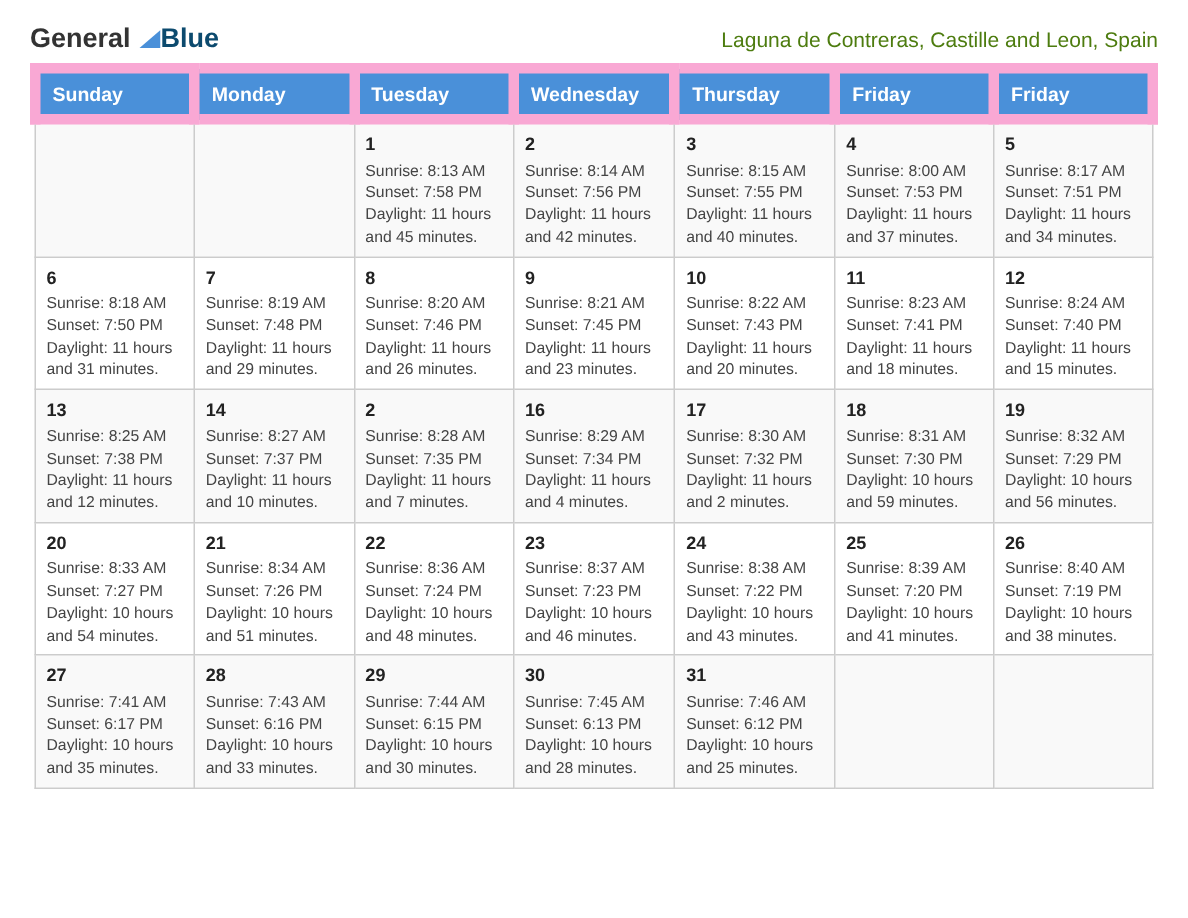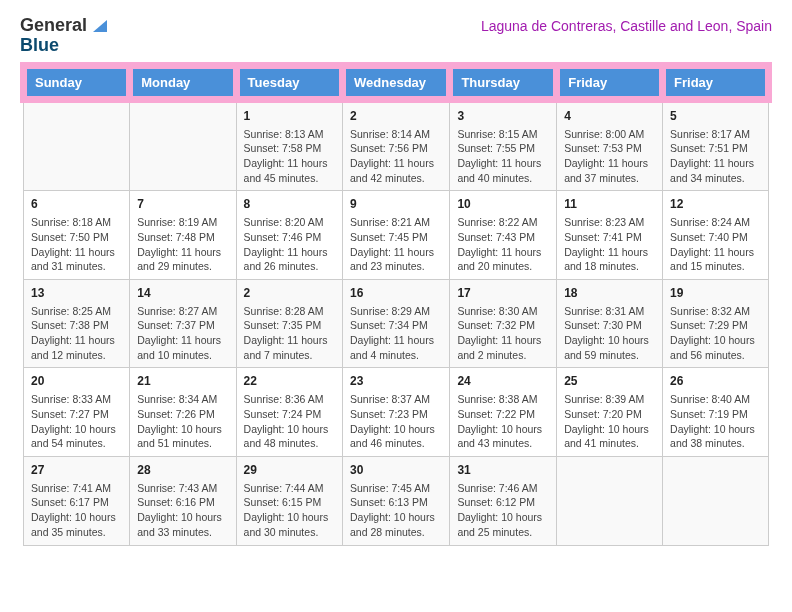--- a/index.html
+++ b/index.html
@@ -11,21 +11,21 @@
       padding: 16px 20px;
     }
     .header {
       display: flex;
       justify-content: space-between;
       align-items: flex-start;
       margin-bottom: 6px;
     }
     .logo {
       display: flex;
-      flex-direction: column;
+      flex-direction: row;
       align-items: flex-start;
     }
     .logo-text {
       font-size: 18px;
       font-weight: bold;
       color: #333;
       line-height: 1.1;
     }
     .logo-row {
       display: flex;
@@ -35,21 +35,21 @@
       text-align: right;
     }
     .month-title {
       font-size: 36px;
       font-weight: bold;
       color: #333;
       line-height: 1.1;
     }
     .location {
       font-size: 14px;
-      color: #a21caf;
+      color: #4d7c0f;
       margin-top: 2px;
     }
     table {
       width: 100%;
       border-collapse: collapse;
       font-size: 11px;
     }
     thead tr th {
       background: #4a90d9;
       color: #fff;

